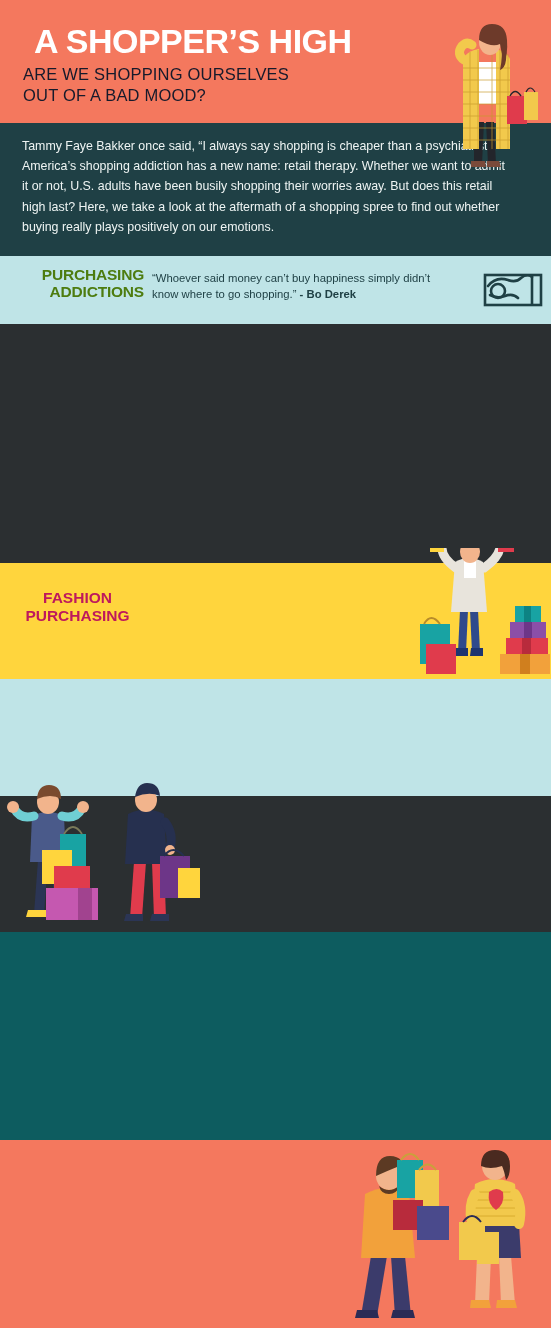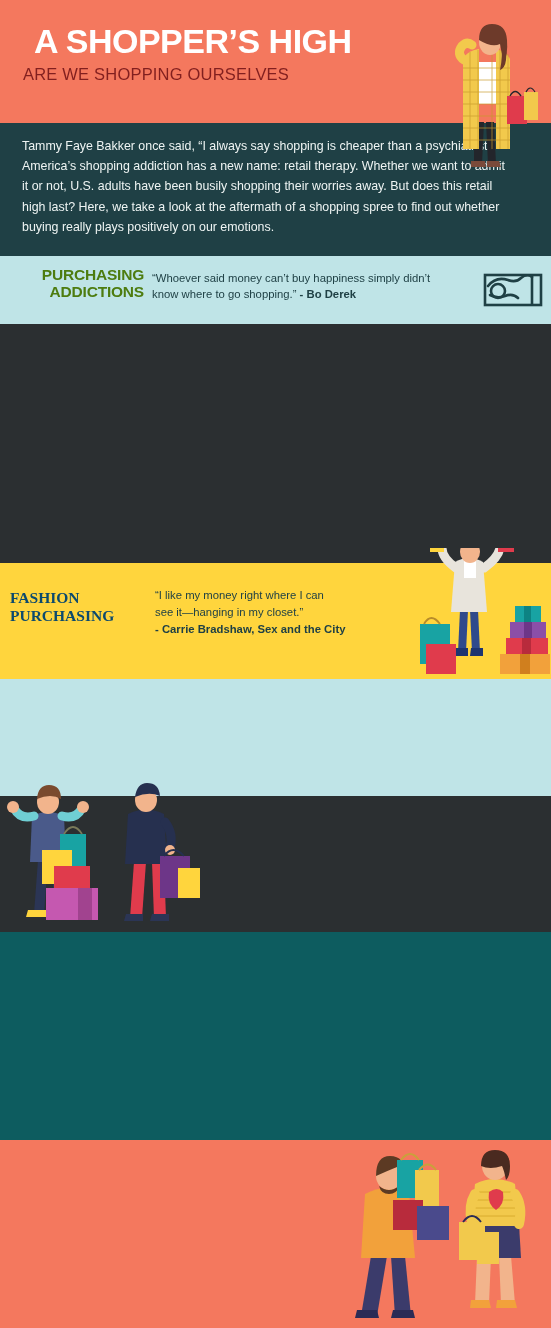--- a/index.html
+++ b/index.html
@@ -16,21 +16,21 @@
     position: absolute; left: 0; top: 0; width: 551px; height: 123px;
     background: #f4785e;
   }
   .hero-title {
     position: absolute; left: 22px; top: 24px;
     font-size: 34px; font-weight: bold; color: #ffffff;
     letter-spacing: -0.5px; line-height: 1; margin-left: 12px;
   }
   .hero-sub {
     position: absolute; left: 23px; top: 64px;
-    font-size: 16.5px; color: #7f1d1d; line-height: 1.25;
+    font-size: 16.5px; color: #0f172a; line-height: 1.25;
     letter-spacing: 0.2px; opacity: 0.97;
   }
 
   
   .intro {
     position: absolute; left: 0; top: 123px; width: 551px; height: 133px;
     background: #1f4045;
   }
   .intro p {
     position: absolute; left: 22px; top: 13px; width: 490px;
@@ -76,22 +76,22 @@
 
   .people { position: absolute; left: 196px; top: 371px; width: 140px; height: 72px; }
 
   
   .band-fa {
     position: absolute; left: 0; top: 563px; width: 551px; height: 116px;
     background: #ffd53d;
   }
   .fa-label {
     position: absolute; left: 10px; top: 26px; width: 135px;
-    text-align: left; font-size: 15.5px; font-weight: bold;
-    color: #0c4a6e; line-height: 1.15; font-family: Liberation Serif, serif;
+    text-align: center; font-size: 15.5px; font-weight: bold;
+    color: #be185d; line-height: 1.15;
   }
   .fa-quote {
     position: absolute; left: 155px; top: 24px; width: 250px;
     font-size: 11.3px; line-height: 1.5; color: #1f4045;
   }
   .fa-quote b { font-weight: bold; }
   .il-woman-yellow { position: absolute; left: 400px; top: 548px; width: 150px; height: 128px; }
 
   
   .sec-coupon {
@@ -121,20 +121,21 @@
 </style>
 </head>
 <body>
 
 <div class="page">
 
   <div class="hero">
     <div class="hero-title">A SHOPPER’S HIGH</div>
     <div class="hero-sub">
       <div>ARE WE SHOPPING OURSELVES</div>
+      <div>OUT OF A BAD MOOD?</div>
     </div>
   </div>
 
   <div class="intro">
     <p>Tammy Faye Bakker once said, “I always say shopping is cheaper than a psychiatrist.” America’s shopping addiction has a new name: retail therapy. Whether we want to admit it or not, U.S. adults have been busily shopping their worries away. But does this retail high last? Here, we take a look at the aftermath of a shopping spree to find out whether buying really plays positively on our emotions.</p>
   </div>
 
   <svg class="il-woman-top" viewBox="0 0 110 165">
 
     <path d="M44 104 L44 146 L52 146 L54 104 Z" fill="#23252b"></path>
@@ -232,25 +233,20 @@
       <div class="pie-label" style="top:19px; font-size:19px;">16%</div>
     </div>
     <div class="stat-cap" style="left:370px; top:461px; width:165px;">Twice as many women than men said they’ve shopped to elevate their mood.</div>
   </div>
 
   <div class="band-fa">
     <div class="fa-label">
       <div>FASHION</div>
       <div>PURCHASING</div>
     </div>
-    <div class="fa-quote">
-      <div>“I like my money right where I can</div>
-      <div>see it—hanging in my closet.”</div>
-      <b>- Carrie Bradshaw, Sex and the City</b>
-    </div>
   </div>
 
   <svg class="il-woman-yellow" viewBox="0 0 150 128">
 
     <path d="M60 62 L58 104 L66 104 L68 62 Z" fill="#2f4a8c"></path>
     <path d="M70 62 L72 104 L80 104 L78 62 Z" fill="#2f4a8c"></path>
     <path d="M56 100 h12 v8 h-13 z" fill="#1d3570"></path>
     <path d="M71 100 h12 v8 h-13 z" fill="#1d3570"></path>
 
     <path d="M55 14 q14 -8 28 0 l4 50 l-36 0 z" fill="#e8e4dc"></path>

